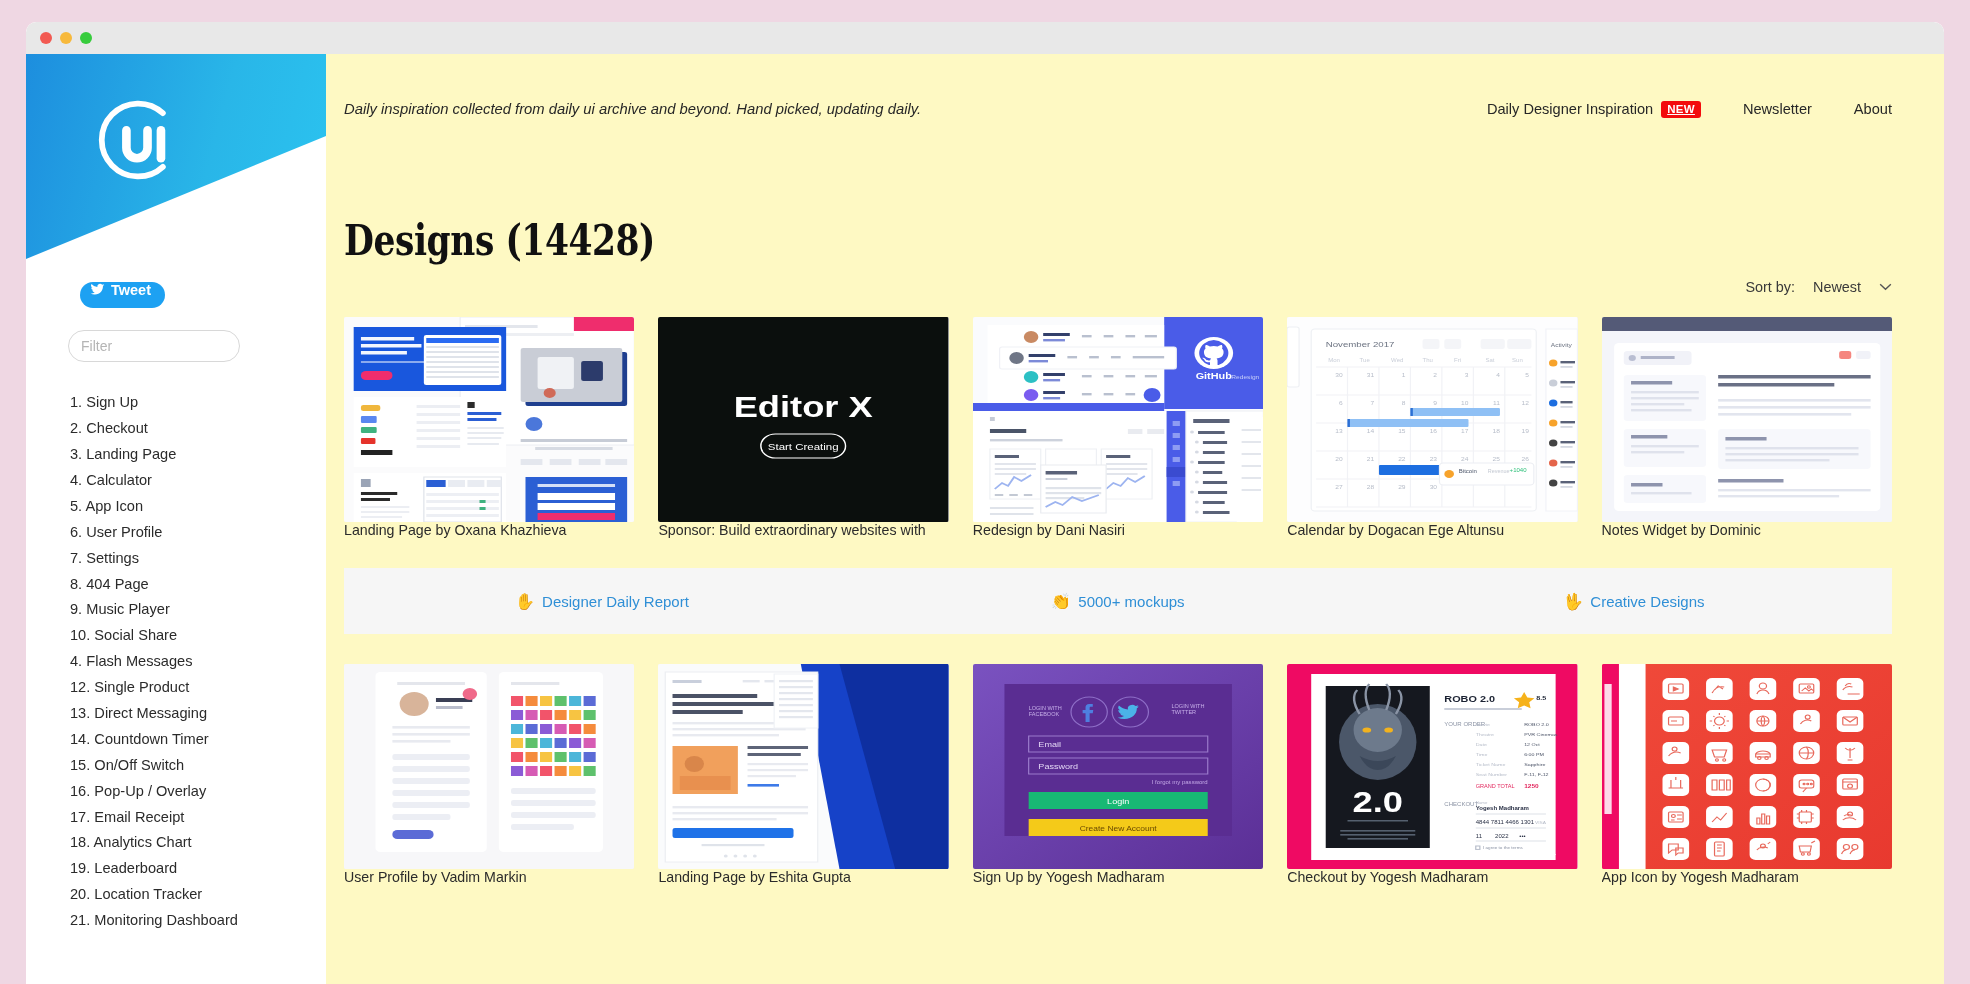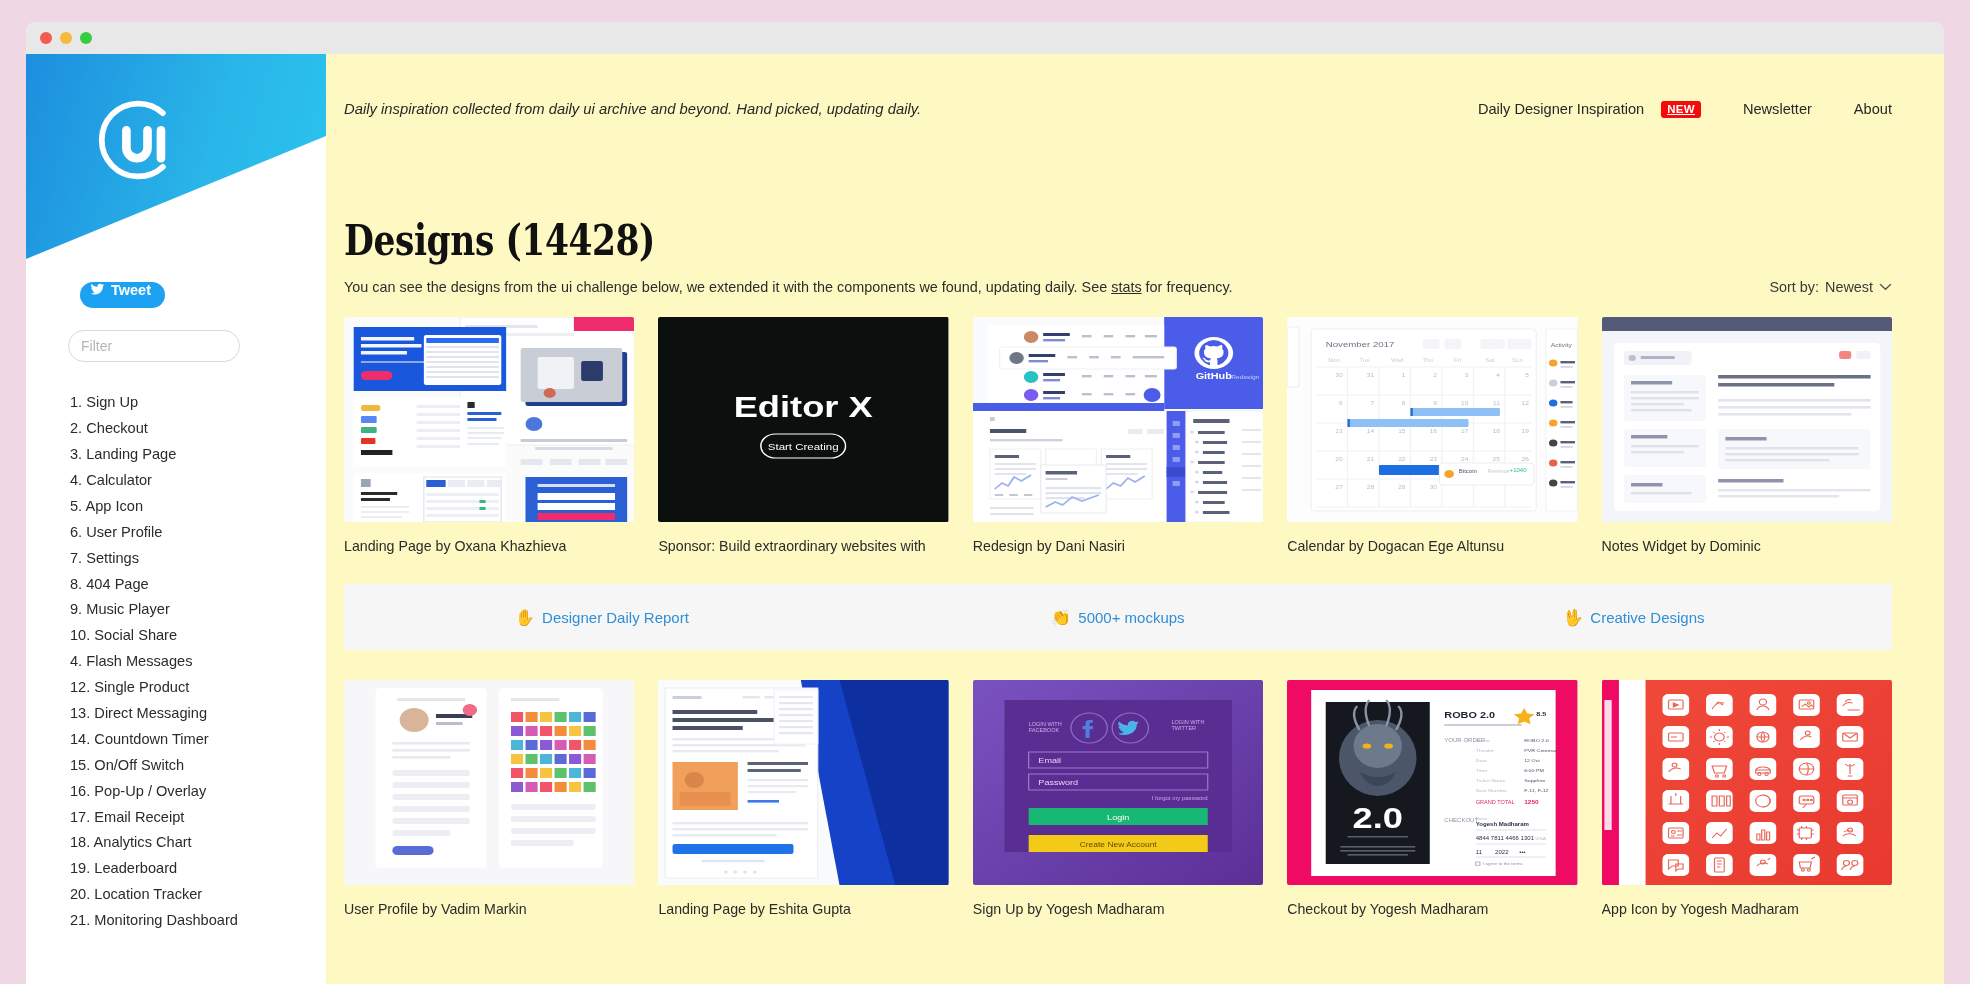--- a/index.html
+++ b/index.html
@@ -105,21 +105,21 @@
     font-size: 14.8px; font-style: italic;
     color: #272727;
   }
   .topnav {
     margin-left: auto;
     display: flex; align-items: center; gap: 42px;
   }
   .topnav a {
     font-size: 14.6px; color: #272727;
     text-decoration: none; cursor: pointer;
-    display: inline-flex; align-items: center; gap: 17px;
+    display: inline-flex; align-items: center; gap: 8px;
     white-space: nowrap;
   }
   .badge-new {
     background: #f30c0c; color: #fff;
     font-size: 11.5px; font-weight: 700;
     border-radius: 3px;
     padding: 2px 6px 3px;
     letter-spacing: .3px;
     text-decoration: underline;
   }
@@ -135,21 +135,21 @@
   .subtitle-row {
     display: flex; align-items: flex-end;
     margin-top: 14px;
   }
   .subtitle {
     font-size: 14.4px; color: #2d2d2d;
   }
   .subtitle a { color: #2d2d2d; text-decoration: underline; cursor: pointer; }
   .sortby {
     margin-left: auto;
-    display: flex; align-items: center; gap: 6px;
+    display: flex; align-items: center; gap: 18px;
     font-size: 14.4px; color: #3a3a3a;
     cursor: pointer;
   }
   .chev { width: 13px; height: 8px; }
   .chev path { fill: none; stroke: #555; stroke-width: 1.6; }
 
   .grid {
     display: grid;
     grid-template-columns: repeat(5, 1fr);
     gap: 0 24px;
@@ -158,21 +158,20 @@
   .card { cursor: pointer; }
   .thumb {
     width: 100%; height: 205px;
     border-radius: 2px;
     overflow: hidden;
     position: relative;
     background: #f2f2f2;
   }
   .thumb > svg { display: block; width: 100%; height: 100%; }
   .caption {
-    margin-top: 16px;
     font-size: 14.2px; color: #2b2b2b;
     white-space: nowrap; overflow: hidden;
   }
 
   .promo {
     margin-top: 30px;
     height: 66px;
     background: #f6f6f6;
     display: grid;
     grid-template-columns: repeat(3, 1fr);
@@ -262,21 +261,20 @@
           <a>Newsletter</a>
           <a>About</a>
         </nav>
       </div>
 
       <div class="content">
 
         <h1 class="page-title">Designs (14428)</h1>
 
         <div class="subtitle-row">
-          <div class="subtitle"><span>You can see the designs from the ui challenge below, we extended it with the components we found, updating daily. See </span><a>stats</a><span> for frequency.</span></div>
           <div class="sortby">
             <span>Sort by:</span>
             <span>Newest</span>
             <svg class="chev" viewBox="0 0 14 9">
                 <path d="M1 1.5 L7 7 L13 1.5"></path>
               </svg>
           </div>
         </div>
 
         <section class="grid">

